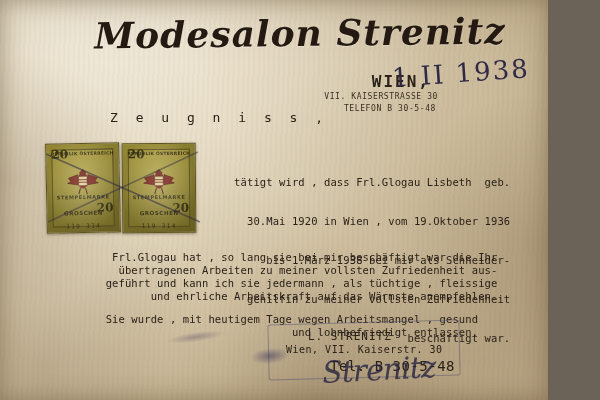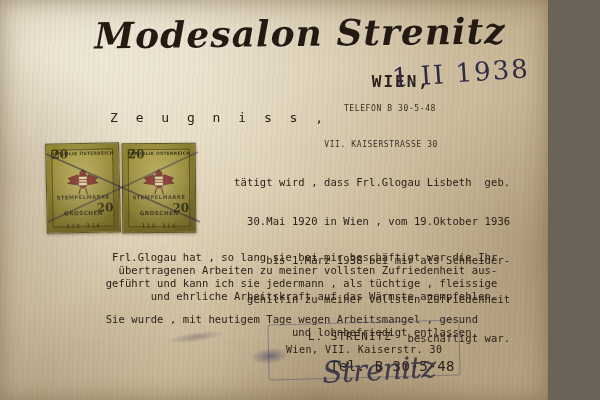--- a/index.html
+++ b/index.html
@@ -87,21 +87,20 @@
     transform: rotate(-4deg);
     letter-spacing: 2px;
   }
   #addr1 {
     top: 92px;
     right: 110px;
     font-family: "DejaVu Sans Mono", monospace;
     font-size: 8px;
     letter-spacing: 0.6px;
     color: #3a2f23;
-    margin-top: 48px;
   }
   #addr2 {
     top: 104px;
     right: 112px;
     font-family: "DejaVu Sans Mono", monospace;
     font-size: 8px;
     letter-spacing: 0.6px;
     color: #3a2f23;
     margin-left: 48px;
   }

